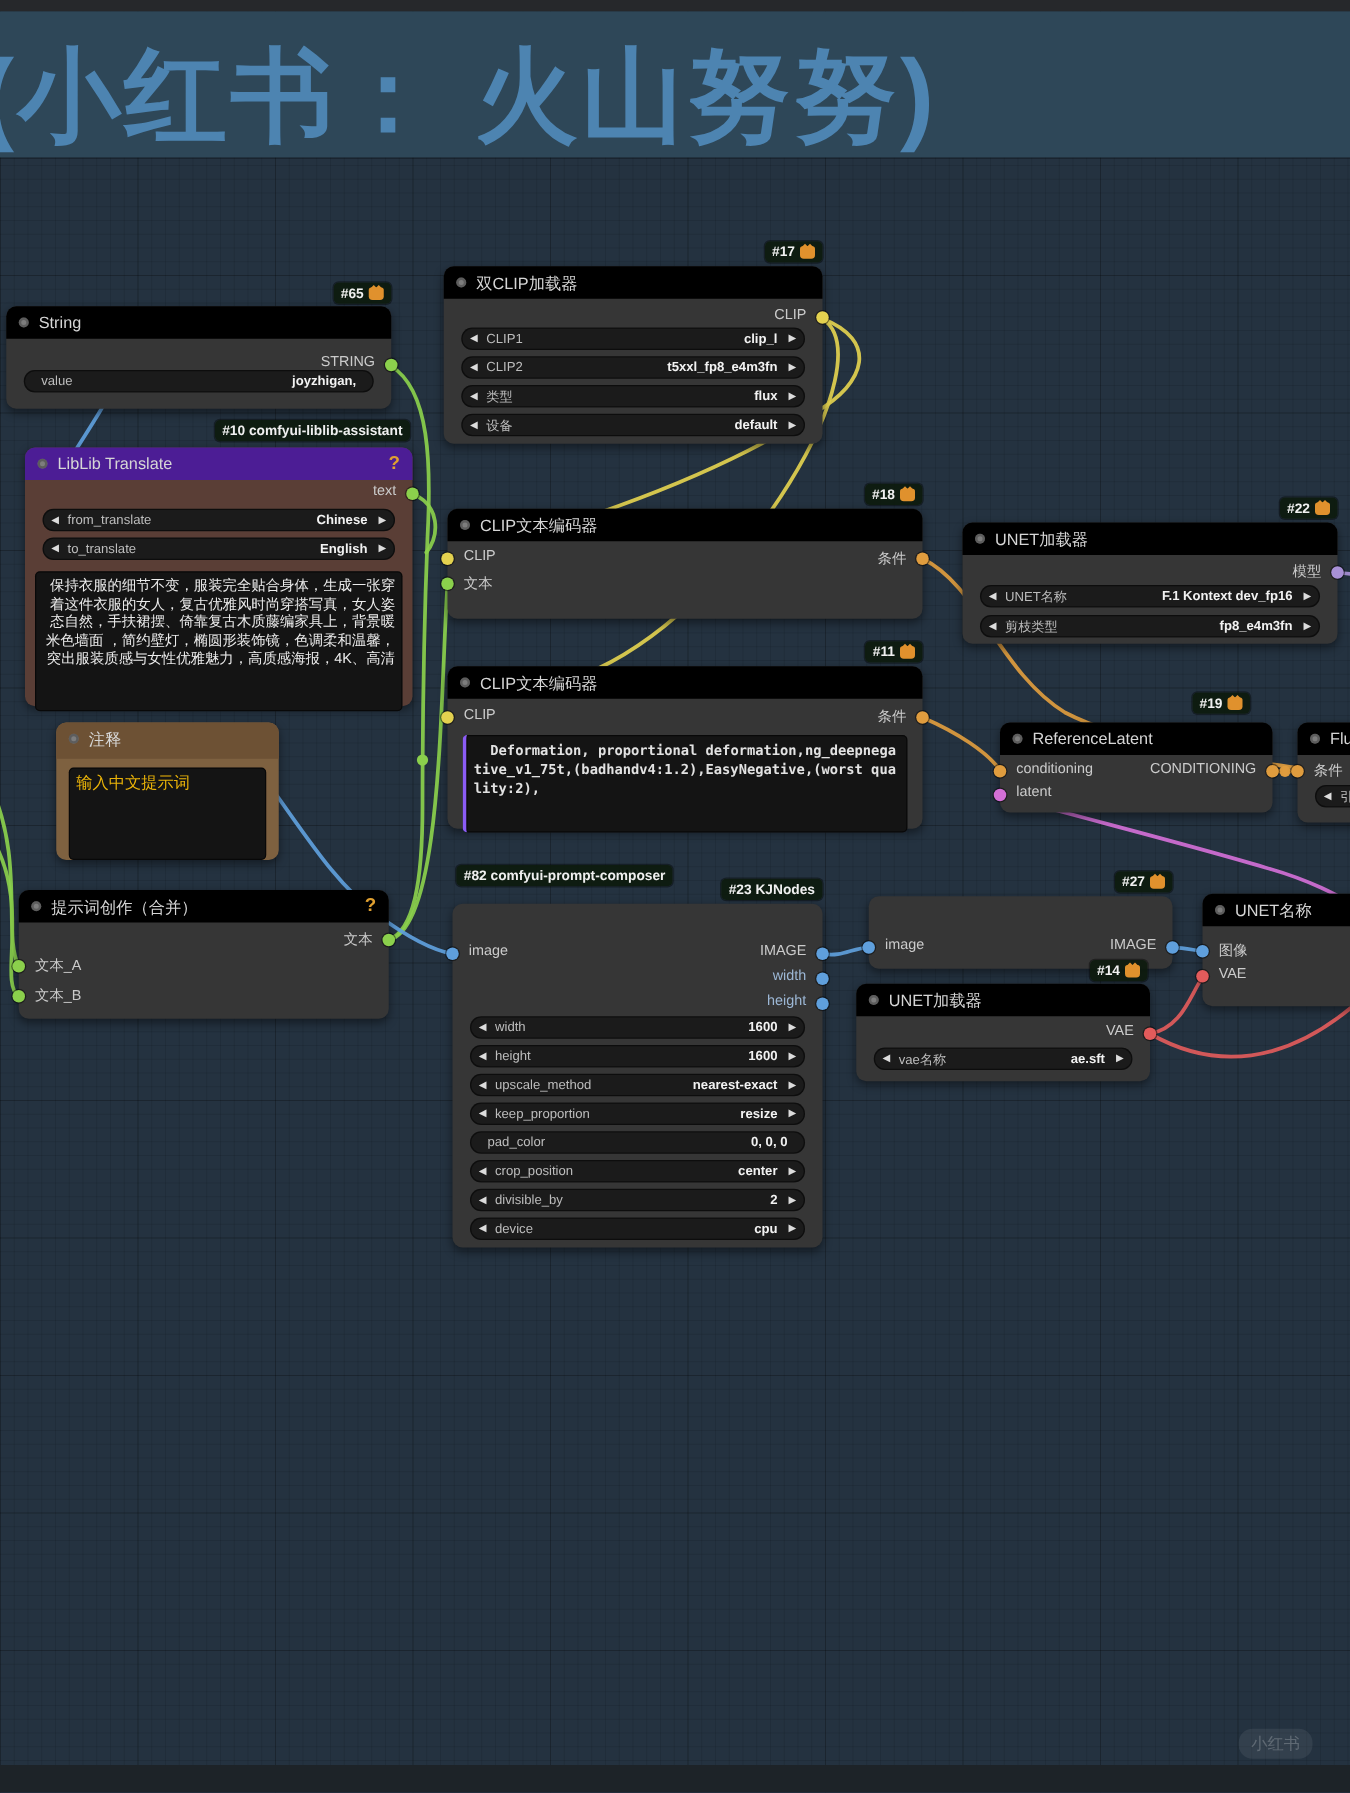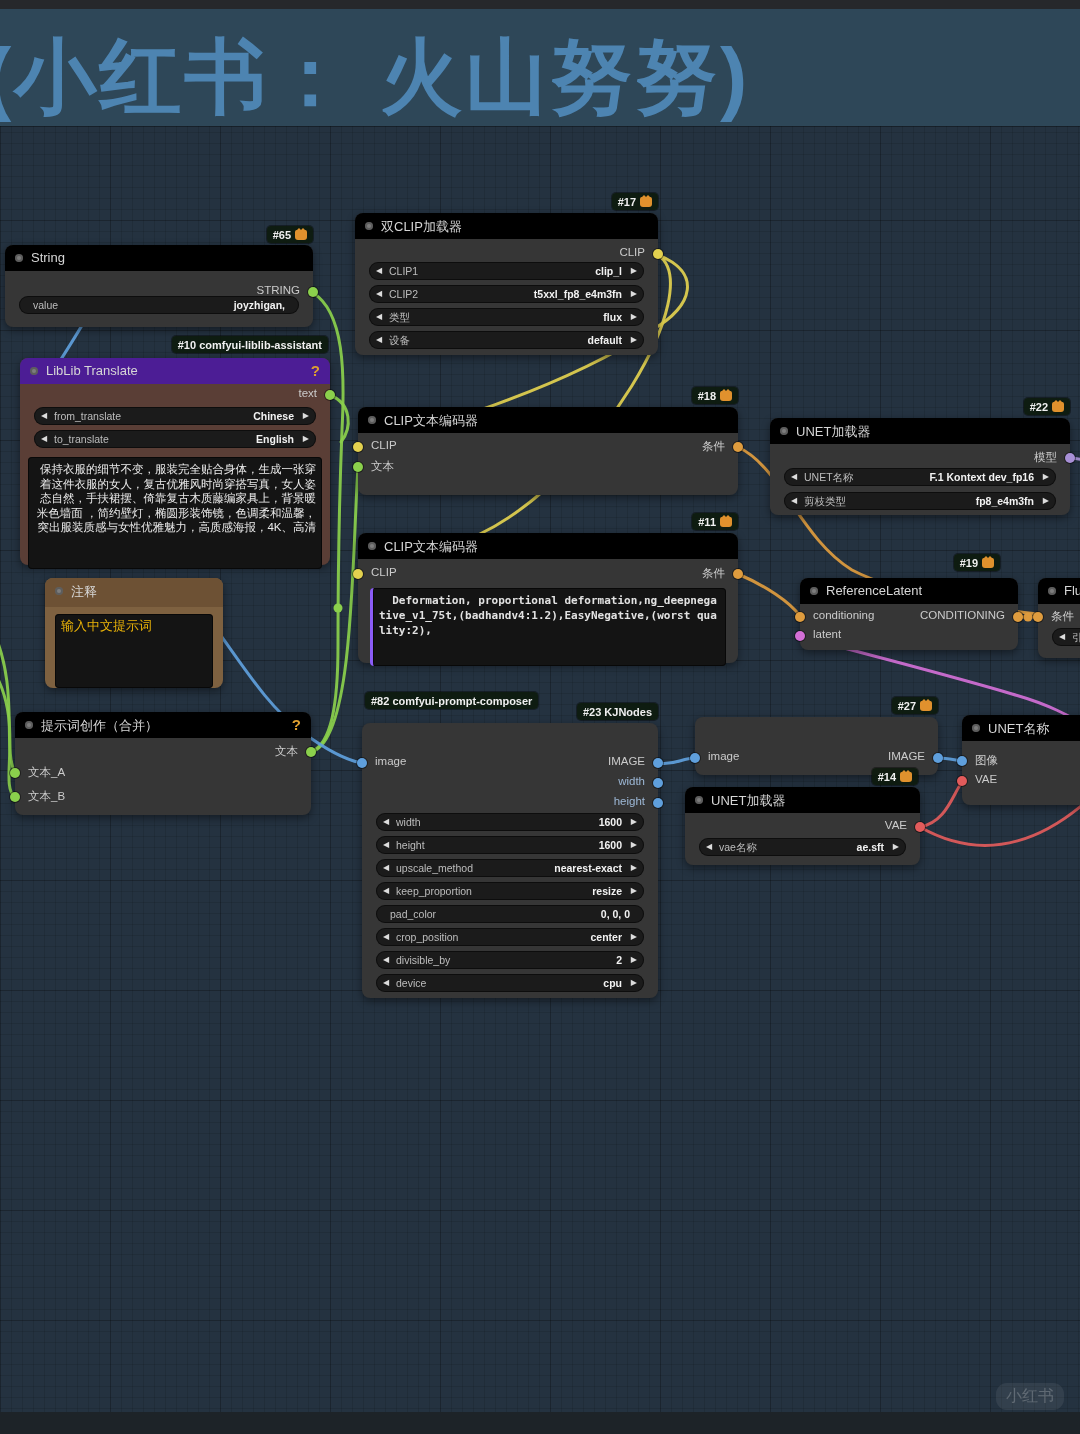--- a/index.html
+++ b/index.html
@@ -26,23 +26,23 @@
     background:#2e4758;z-index:5;overflow:hidden;
     box-shadow:0 1px 0 rgba(0,0,0,.35);
   }
   #banner .t{
     position:absolute;left:-16px;top:14px;
     font-size:82px;font-weight:700;letter-spacing:3px;
     color:#4d84b1;white-space:nowrap;
   }
   #bottomstrip{position:absolute;left:0;top:1412px;width:1080px;height:22px;background:#1d2328;z-index:6;}
   #wm{
-    position:absolute;right:16px;top:1383px;z-index:7;
+    position:absolute;right:30px;top:1383px;z-index:7;
     background:rgba(255,255,255,0.07);border-radius:11px;padding:3px 10px;
-    font-size:16px;color:rgba(255,255,255,0.22);
+    font-size:13px;color:rgba(255,255,255,0.22);
   }
   #links{position:absolute;inset:0;z-index:1;}
   
   .node{
     position:absolute;z-index:2;border-radius:8px;
     background:#363636;box-shadow:0 3px 8px rgba(0,0,0,0.45);
   }
   .node .hdr{
     position:absolute;left:0;top:0;right:0;height:26px;
     background:#000000;border-radius:8px 8px 0 0;

